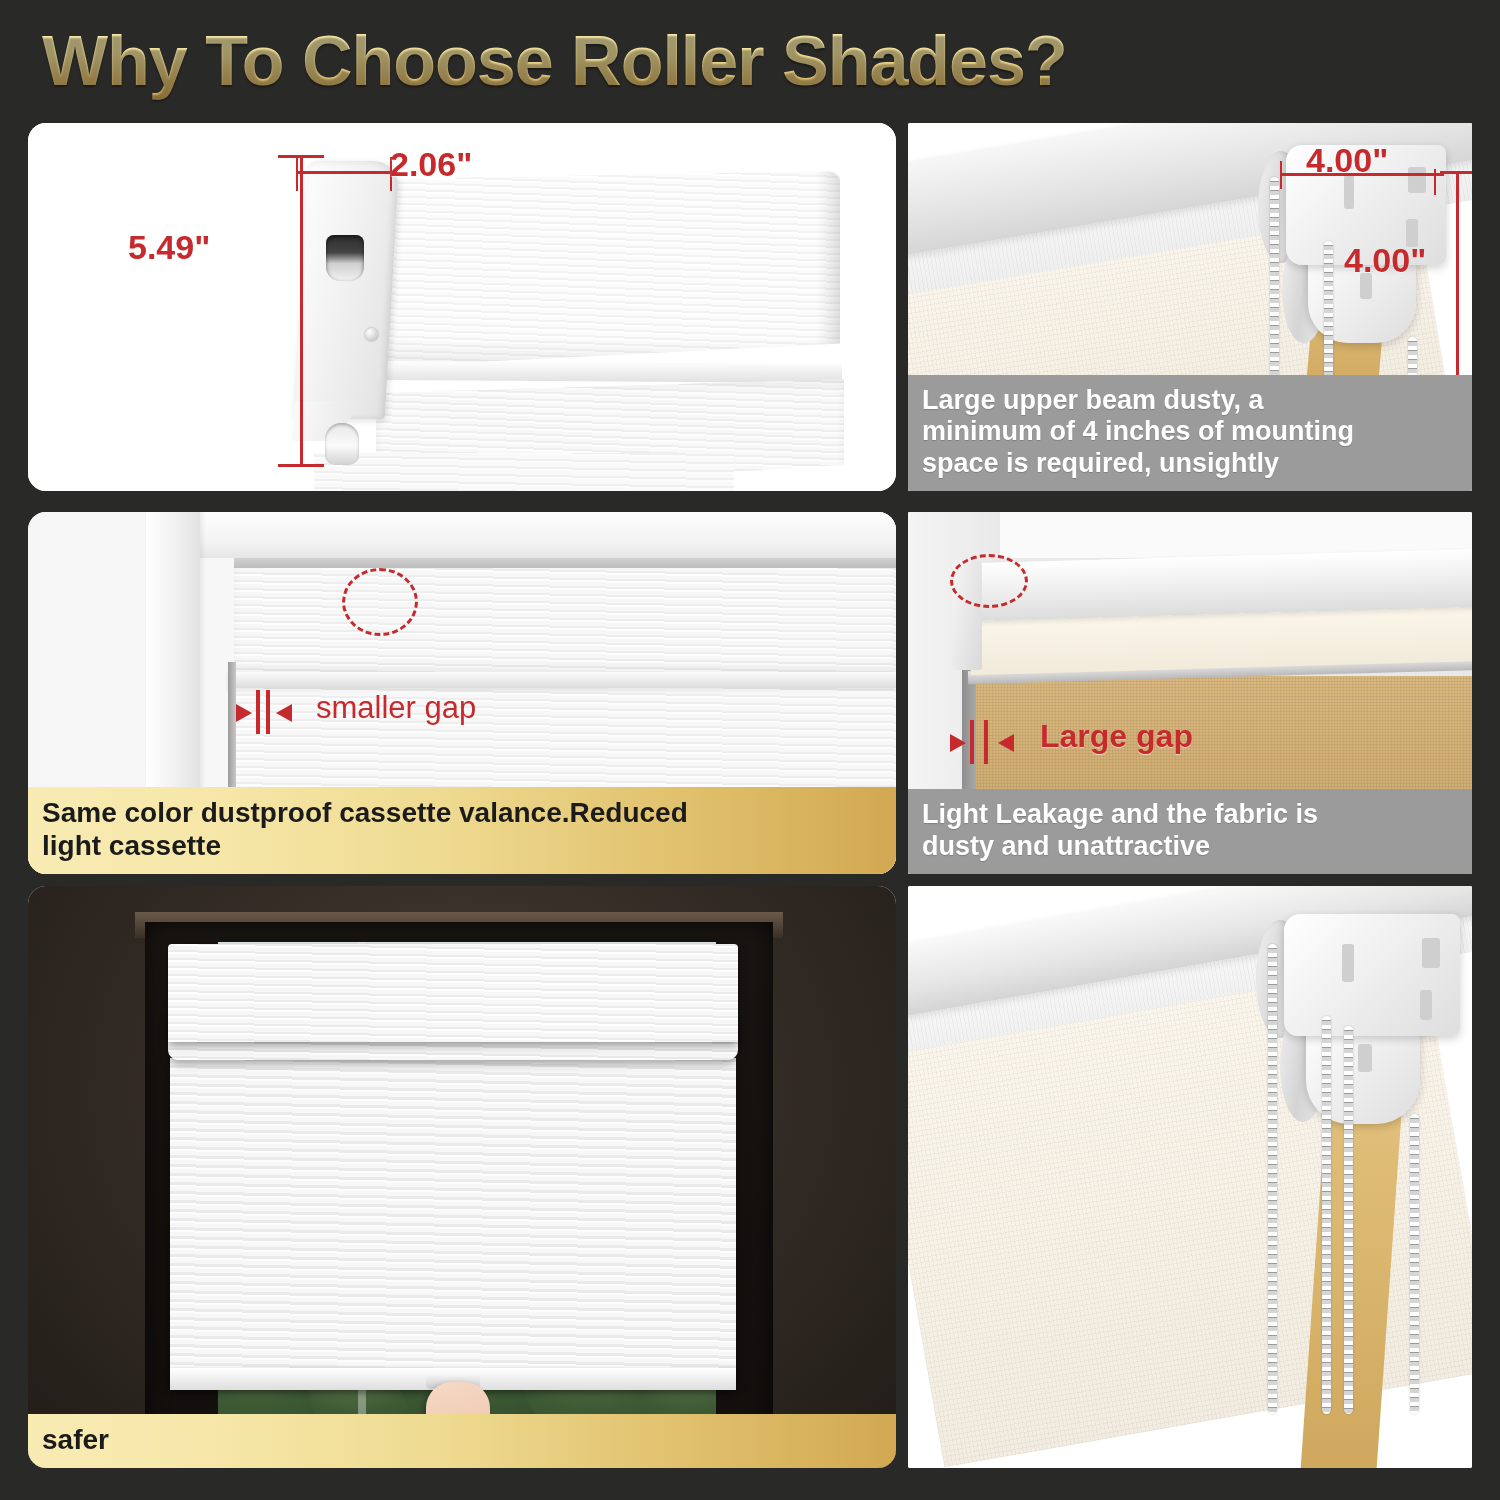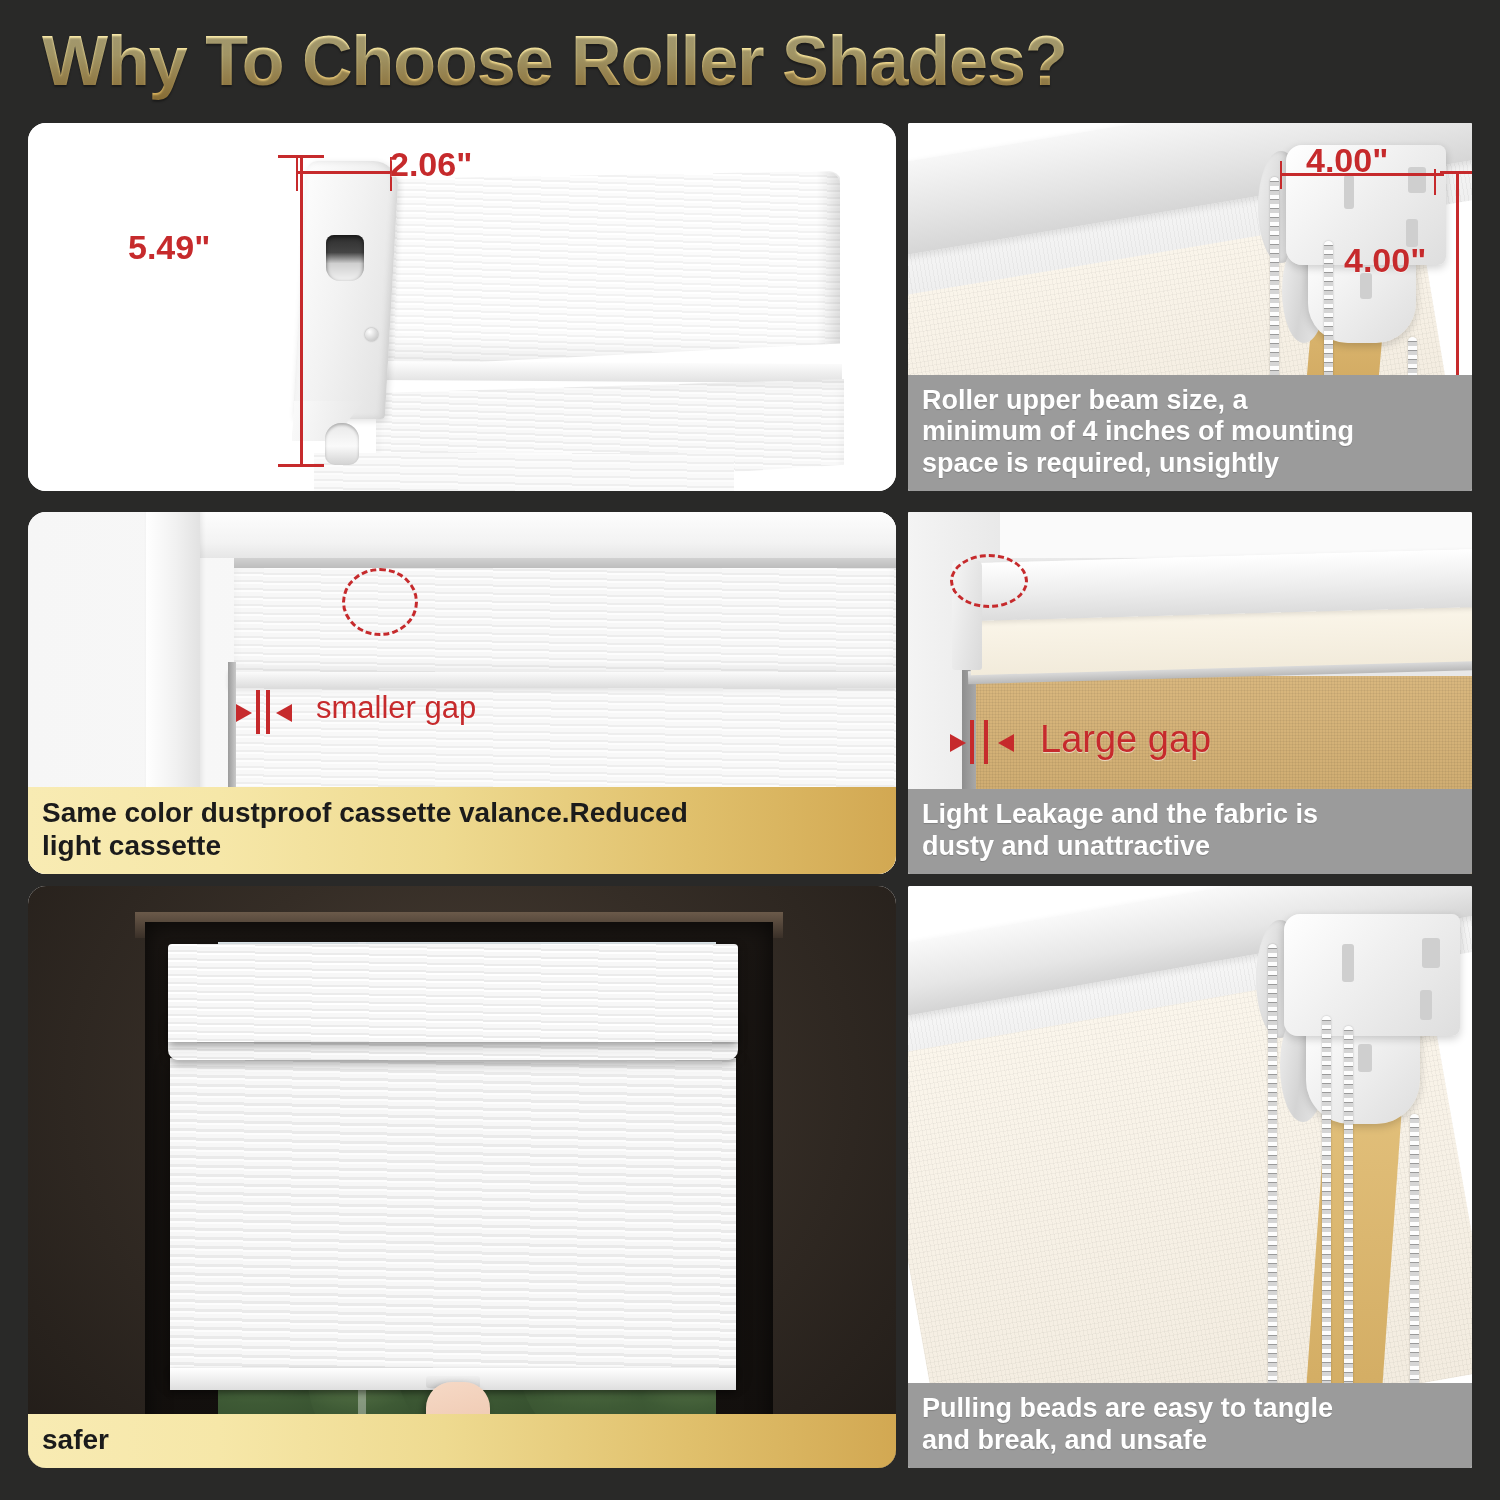--- a/index.html
+++ b/index.html
@@ -413,21 +413,21 @@
     <div class="rline" style="left:372px;top:50px;width:164px;height:3px;"></div>
     <div class="rline" style="left:526px;top:46px;width:2px;height:26px;"></div>
     <div class="dim" style="left:398px;top:18px;font-size:34px;">4.00"</div>
 
     <div class="rline" style="left:548px;top:48px;width:3px;height:210px;"></div>
     <div class="rline" style="left:532px;top:48px;width:34px;height:3px;"></div>
     <div class="rline" style="left:532px;top:255px;width:34px;height:3px;"></div>
     <div class="dim" style="left:436px;top:118px;font-size:34px;">4.00"</div>
   </div>
   <div class="caption gray">
-    <span class="ln">Roller upper beam size, a</span>
+    <span class="ln">Large upper beam dusty, a</span>
     <span class="ln">minimum of 4 inches of mounting</span>
     <span class="ln">space is required, unsightly</span>
   </div>
 </div>
 
 <div class="panel left row2">
   <div class="art">
     <div class="p3-wall"></div>
     <div class="p3-panel2"></div>
     <div class="p3-rail"></div>
@@ -462,21 +462,21 @@
     <div class="p4-cream"></div>
     <div class="p4-beam"></div>
     <div class="p4-endcap"></div>
 
     <div class="dashcircle" style="left:42px;top:42px;width:78px;height:54px;"></div>
 
     <div class="arrowR" style="left:42px;top:222px;"></div>
     <div class="stub" style="left:62px;top:208px;height:44px;"></div>
     <div class="stub" style="left:76px;top:208px;height:44px;"></div>
     <div class="arrowL" style="left:90px;top:222px;"></div>
-    <div class="dim" style="left:132px;top:206px;font-size:38px;font-weight:normal;">Large gap</div>
+    <div class="dim" style="left:132px;top:206px;font-size:32px;font-weight:bold;">Large gap</div>
   </div>
   <div class="caption gray">
     <span class="ln">Light Leakage and the fabric is</span>
     <span class="ln">dusty and unattractive</span>
   </div>
 </div>
 
 <div class="panel left row3">
   <div class="art">
     <div class="p5-room"></div>
@@ -521,17 +521,13 @@
     <div class="slot-mark" style="left:514px;top:52px;width:18px;height:30px;"></div>
     <div class="slot-mark" style="left:512px;top:104px;width:12px;height:30px;"></div>
     <div class="slot-mark" style="left:434px;top:58px;width:12px;height:38px;"></div>
     <div class="slot-mark" style="left:450px;top:158px;width:14px;height:28px;"></div>
 
     <div class="beadchain" style="left:360px;top:58px;height:470px;"></div>
     <div class="beadchain" style="left:414px;top:130px;height:398px;"></div>
     <div class="beadchain" style="left:436px;top:140px;height:388px;"></div>
     <div class="beadchain" style="left:502px;top:228px;height:300px;"></div>
   </div>
-  <div class="caption gray">
-    <span class="ln">Pulling beads are easy to tangle</span>
-    <span class="ln">and break, and unsafe</span>
-  </div>
 </div>
 
 </body></html>

